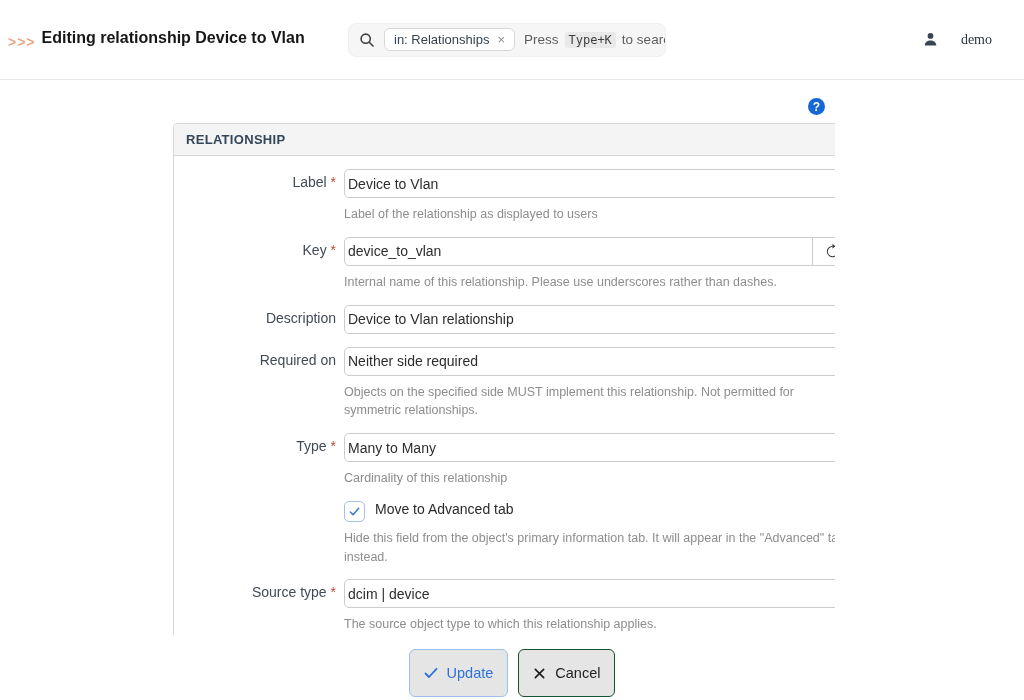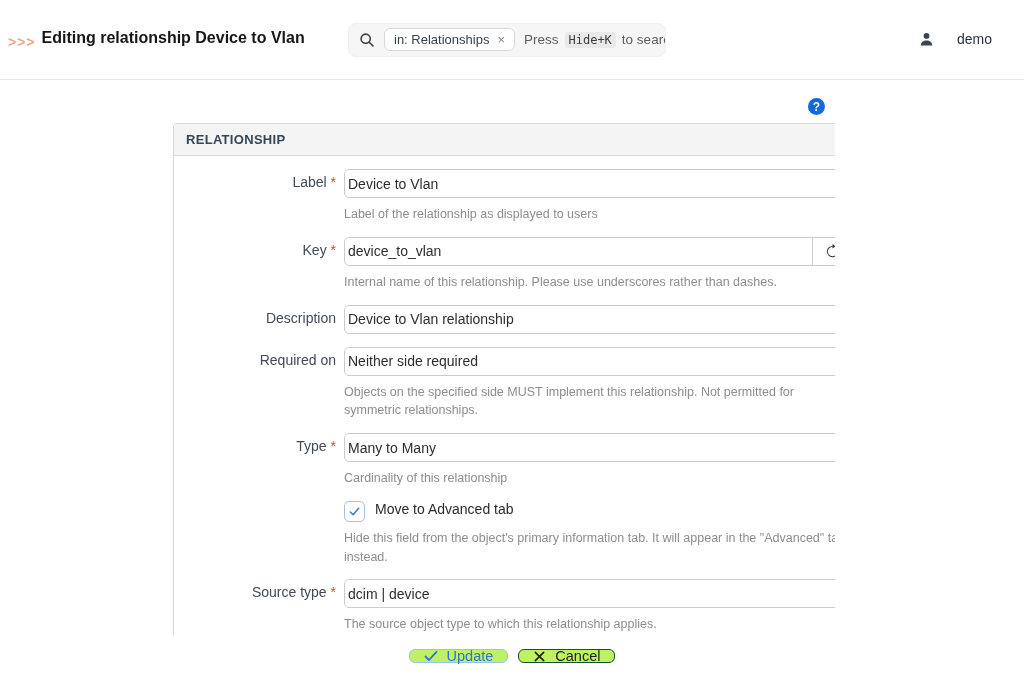--- a/index.html
+++ b/index.html
@@ -20,21 +20,21 @@
     overflow:hidden; white-space:nowrap; flex:none; cursor:text; }
   .search-icon { flex:none; display:flex; }
   .scope-chip { background:#fff; border:1px solid #d8d8d8; border-radius:6px;
     padding:3px 9px; font-size:13px; color:#35424e; display:inline-flex;
     align-items:center; gap:8px; flex:none; cursor:pointer; }
   .chip-x { color:#8b8b8b; font-size:13px; line-height:1; cursor:pointer; }
   .hint { color:#5d5d5d; font-size:13.5px; display:inline-flex; align-items:center; gap:6px; }
   kbd.kbd { font-family:"DejaVu Sans Mono", monospace; font-size:12px; background:#e9e9e9;
     border-radius:3px; padding:1px 4px; color:#3d3d3d; }
 
-  .user-menu { margin-left:auto; display:flex; align-items:flex-start; gap:22px; cursor:pointer; }
+  .user-menu { margin-left:auto; display:flex; align-items:flex-end; gap:22px; cursor:pointer;font-family:Liberation Serif, serif; }
   .user-name { font-size:14px; color:#2a3540; }
 
   
   .help-row { width:660px; margin:18px 0 8px 173px; display:flex;
     justify-content:flex-end; padding-right:8px; }
   .help-icon { width:17px; height:17px; border-radius:50%; background:#1668d6; color:#fff;
     font-size:12px; font-weight:bold; display:flex; align-items:center;
     justify-content:center; cursor:pointer; }
 
   .panel-clip { height:512px; overflow:hidden; margin-left:173px; width:662px; }
@@ -58,22 +58,22 @@
   .addon-btn { flex:none; width:41px; height:29px; margin-left:-1px; background:#fff;
     border:1px solid #ccc; border-radius:0 5px 5px 0; display:flex; align-items:center;
     justify-content:center; cursor:pointer; }
 
   .checkbox-line { display:flex; align-items:flex-start; gap:10px; cursor:pointer; }
   .checkbox { width:21px; height:21px; border:1px solid #a6bfe8; border-radius:5px;
     background:#fff; display:flex; align-items:center; justify-content:center; flex:none; }
   .checkbox-label { font-size:14px; color:#2b2b2b; }
 
   .actions { display:flex; justify-content:center; gap:10px; margin-top:14px; }
-  .btn { display:inline-flex; align-items:center; gap:9px; height:14px; padding:0 14px;
-    border-radius:6px; background:#bef264; font-size:14.5px; cursor:pointer;
+  .btn { display:inline-flex; align-items:center; gap:9px; height:48px; padding:0 14px;
+    border-radius:6px; background:#e5e5e5; font-size:14.5px; cursor:pointer;
     font-family:"Liberation Sans", sans-serif; }
   .btn-update { border:1px solid #9cc0ec; color:#2d72d9; }
   .btn-cancel { border:1px solid #14532d; color:#222;justify-content:flex-end; }
 </style>
 </head>
 <body>
 
 <header class="app-header">
   <div class="title-wrap">
     <span class="chevrons">&gt;&gt;&gt;</span>
@@ -86,21 +86,21 @@
         <circle cx="6.7" cy="6.7" r="4.6" stroke="#3f3f3f" stroke-width="1.6"></circle>
         <line x1="10.2" y1="10.2" x2="14" y2="14" stroke="#3f3f3f" stroke-width="1.6" stroke-linecap="round"></line>
       </svg>
     </span>
     <span class="scope-chip">
       <span>in: Relationships</span>
       <span class="chip-x">×</span>
     </span>
     <span class="hint">
       <span>Press</span>
-      <kbd class="kbd">Hide+K</kbd>
+      <kbd class="kbd">Type+K</kbd>
       <span>to search</span>
     </span>
   </div>
 
   <div class="user-menu">
     <span style="display:flex;">
       <svg width="17" height="17" viewBox="0 0 16 16">
         <circle cx="8" cy="4.6" r="2.7" fill="#3a4550"></circle>
         <path d="M2.6 13.6c0-3.1 2.6-4.6 5.4-4.6s5.4 1.5 5.4 4.6z" fill="#3a4550"></path>
       </svg>

